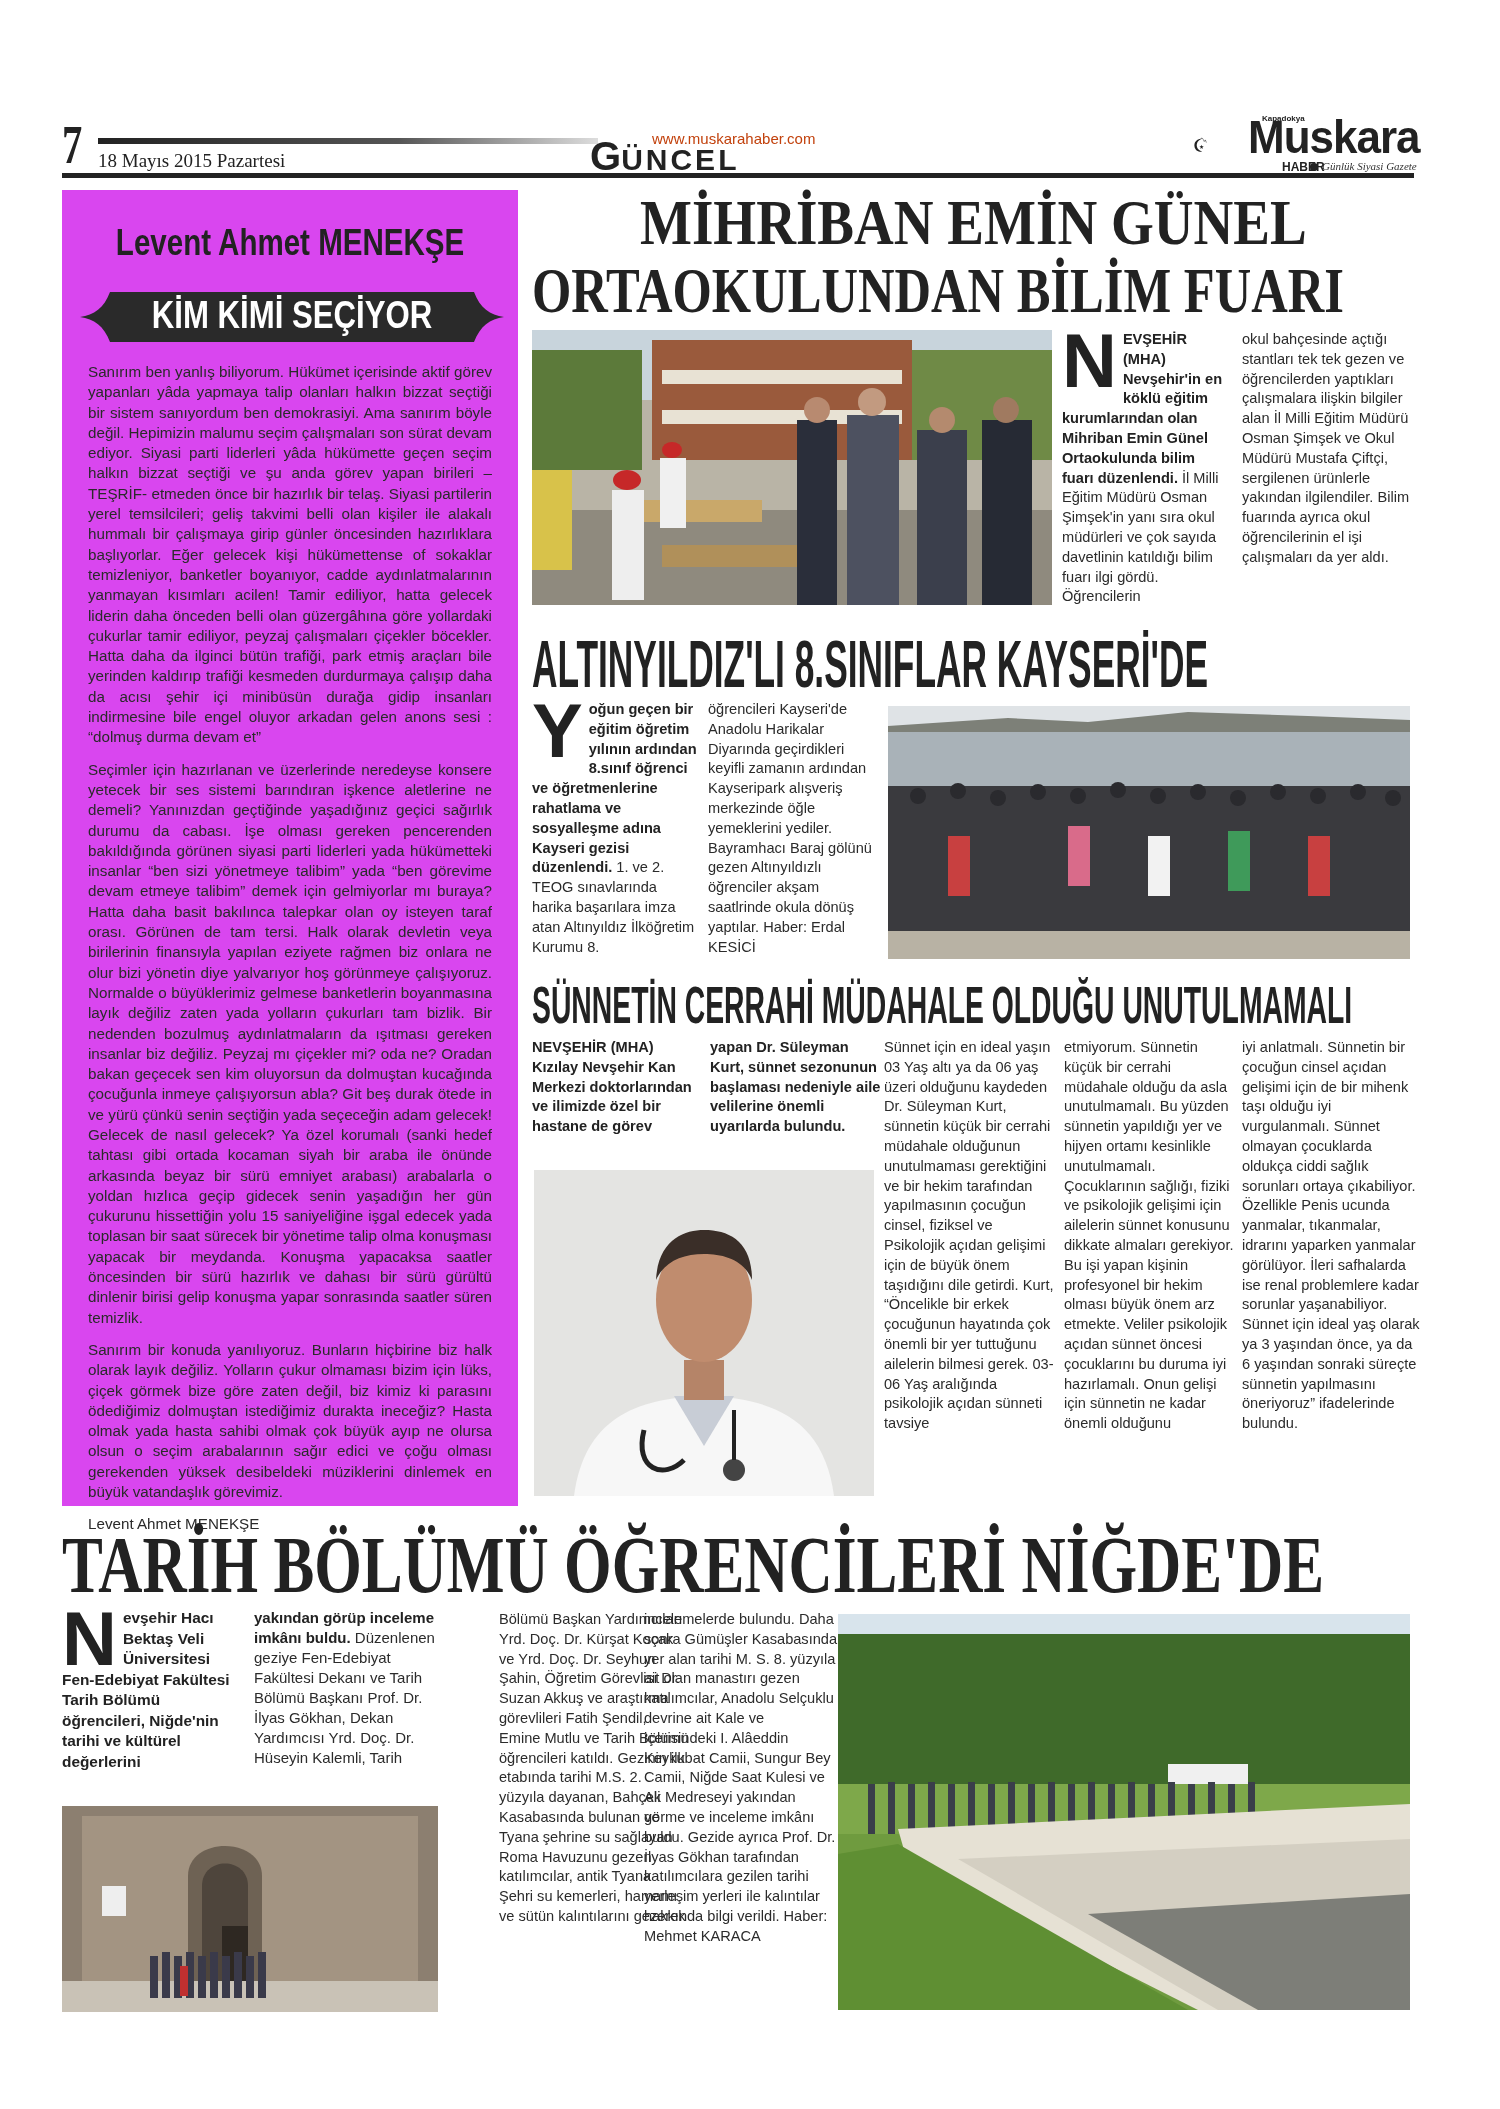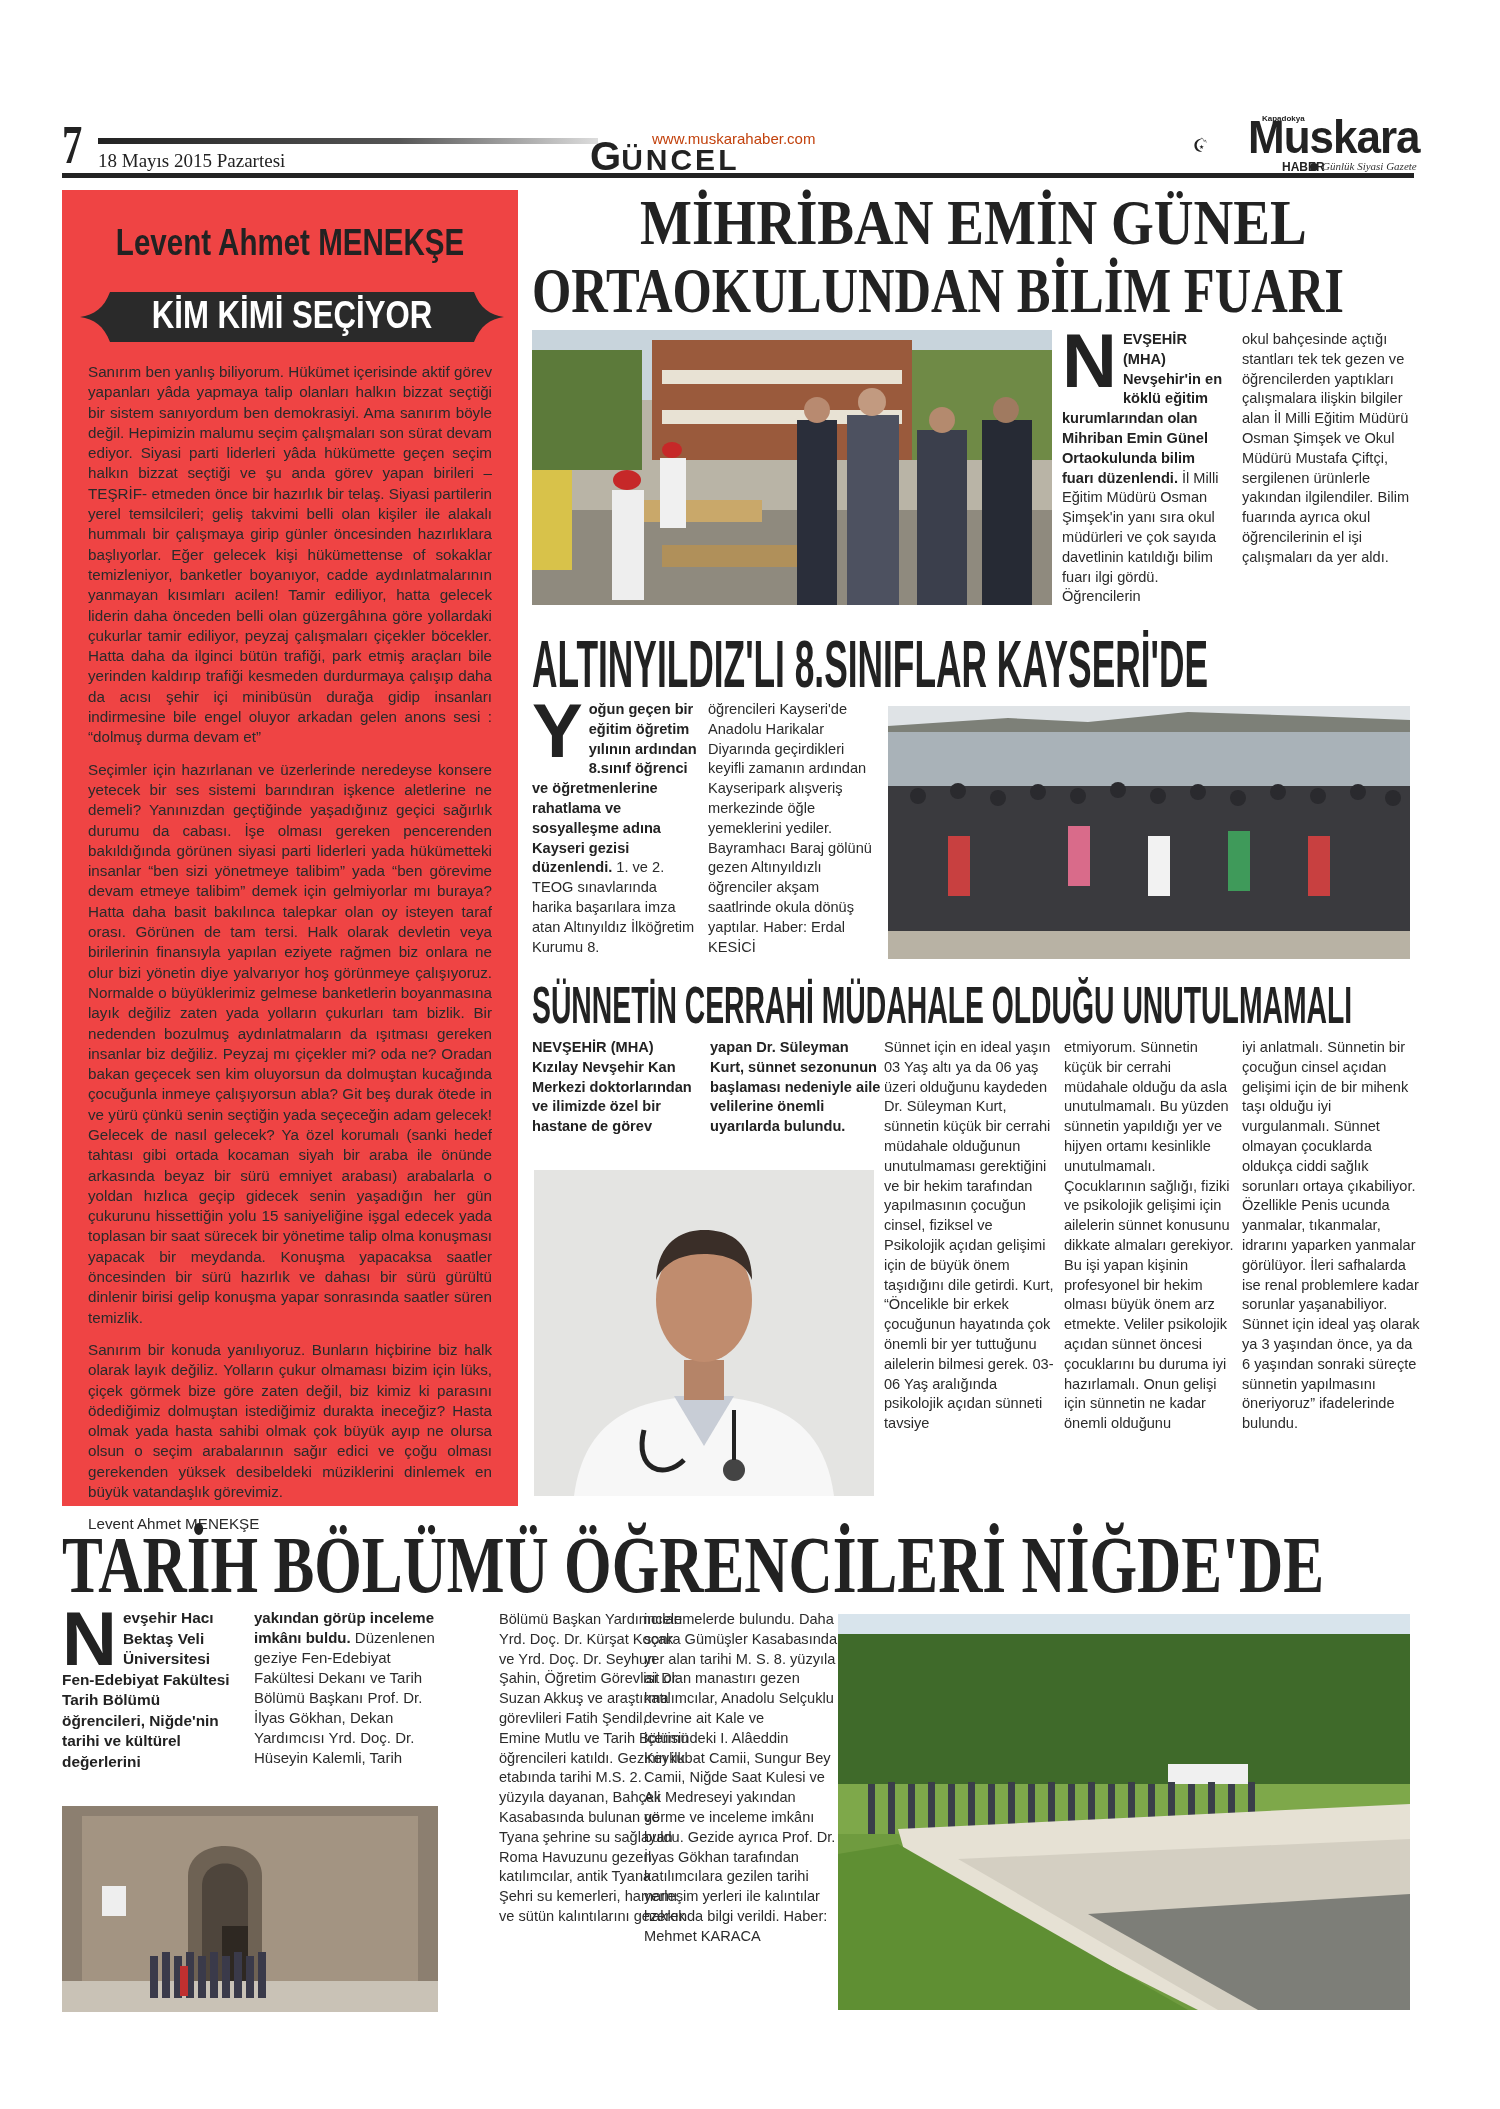--- a/index.html
+++ b/index.html
@@ -17,21 +17,21 @@
   .site-url { left: 652px; top: 130px; font-family: Liberation Sans, sans-serif; font-size: 15px; color: #c2410c; }
   .logo { left: 1192px; top: 114px; width: 225px; height: 62px; }
   .logo-word { left: 1248px; top: 112px; font-family: "Liberation Sans", sans-serif; font-weight: bold; font-size: 44px; letter-spacing: -1px; color: #222; transform: scaleY(1.05); }
   .logo-small { left: 1262px; top: 114px; font-size: 8px; font-weight: bold; color: #222; }
   .logo-haber { left: 1282px; top: 160px; font-size: 12px; font-weight: bold; color: #222; }
   .logo-dot { left: 1310px; top: 163px; width: 8px; height: 8px; border-radius: 50%; background: #222; }
   .logo-slogan { left: 1322px; top: 160px; font-family: "Liberation Serif", serif; font-style: italic; font-size: 11px; color: #333; }
   .main-rule { left: 62px; top: 173px; width: 1352px; height: 5px; background: #222; }
 
   
-  .opinion { left: 62px; top: 190px; width: 456px; height: 1316px; background: #ef4444; }
+  .opinion { left: 62px; top: 190px; width: 456px; height: 1316px; background: #d946ef; }
   .op-author { left: 0; top: 32px; width: 456px; text-align: center; font-family: "Liberation Sans", sans-serif; font-weight: bold; font-size: 36px; color: #222; transform: scaleX(0.82); }
   .op-banner { left: 18px; top: 98px; width: 424px; height: 58px; }
   .op-banner-text { left: 18px; top: 104px; width: 424px; text-align: center; color: #fff; font-weight: bold; font-size: 38px; letter-spacing: 0px; transform: scaleX(0.82); }
   .op-body { left: 14px; top: 160px; width: 428px; font-size: 15.2px; line-height: 20.3px; color: #2a2a2a; text-align: justify; }
   .op-body p { margin: 12px; }
 
   
   .hl-serif { font-family: "Liberation Serif", serif; font-weight: bold; color: #222; white-space: nowrap; transform-origin: left top; }
   .hl-sans { font-family: "Liberation Sans", sans-serif; font-weight: bold; color: #222; white-space: nowrap; transform-origin: left top; }
 

